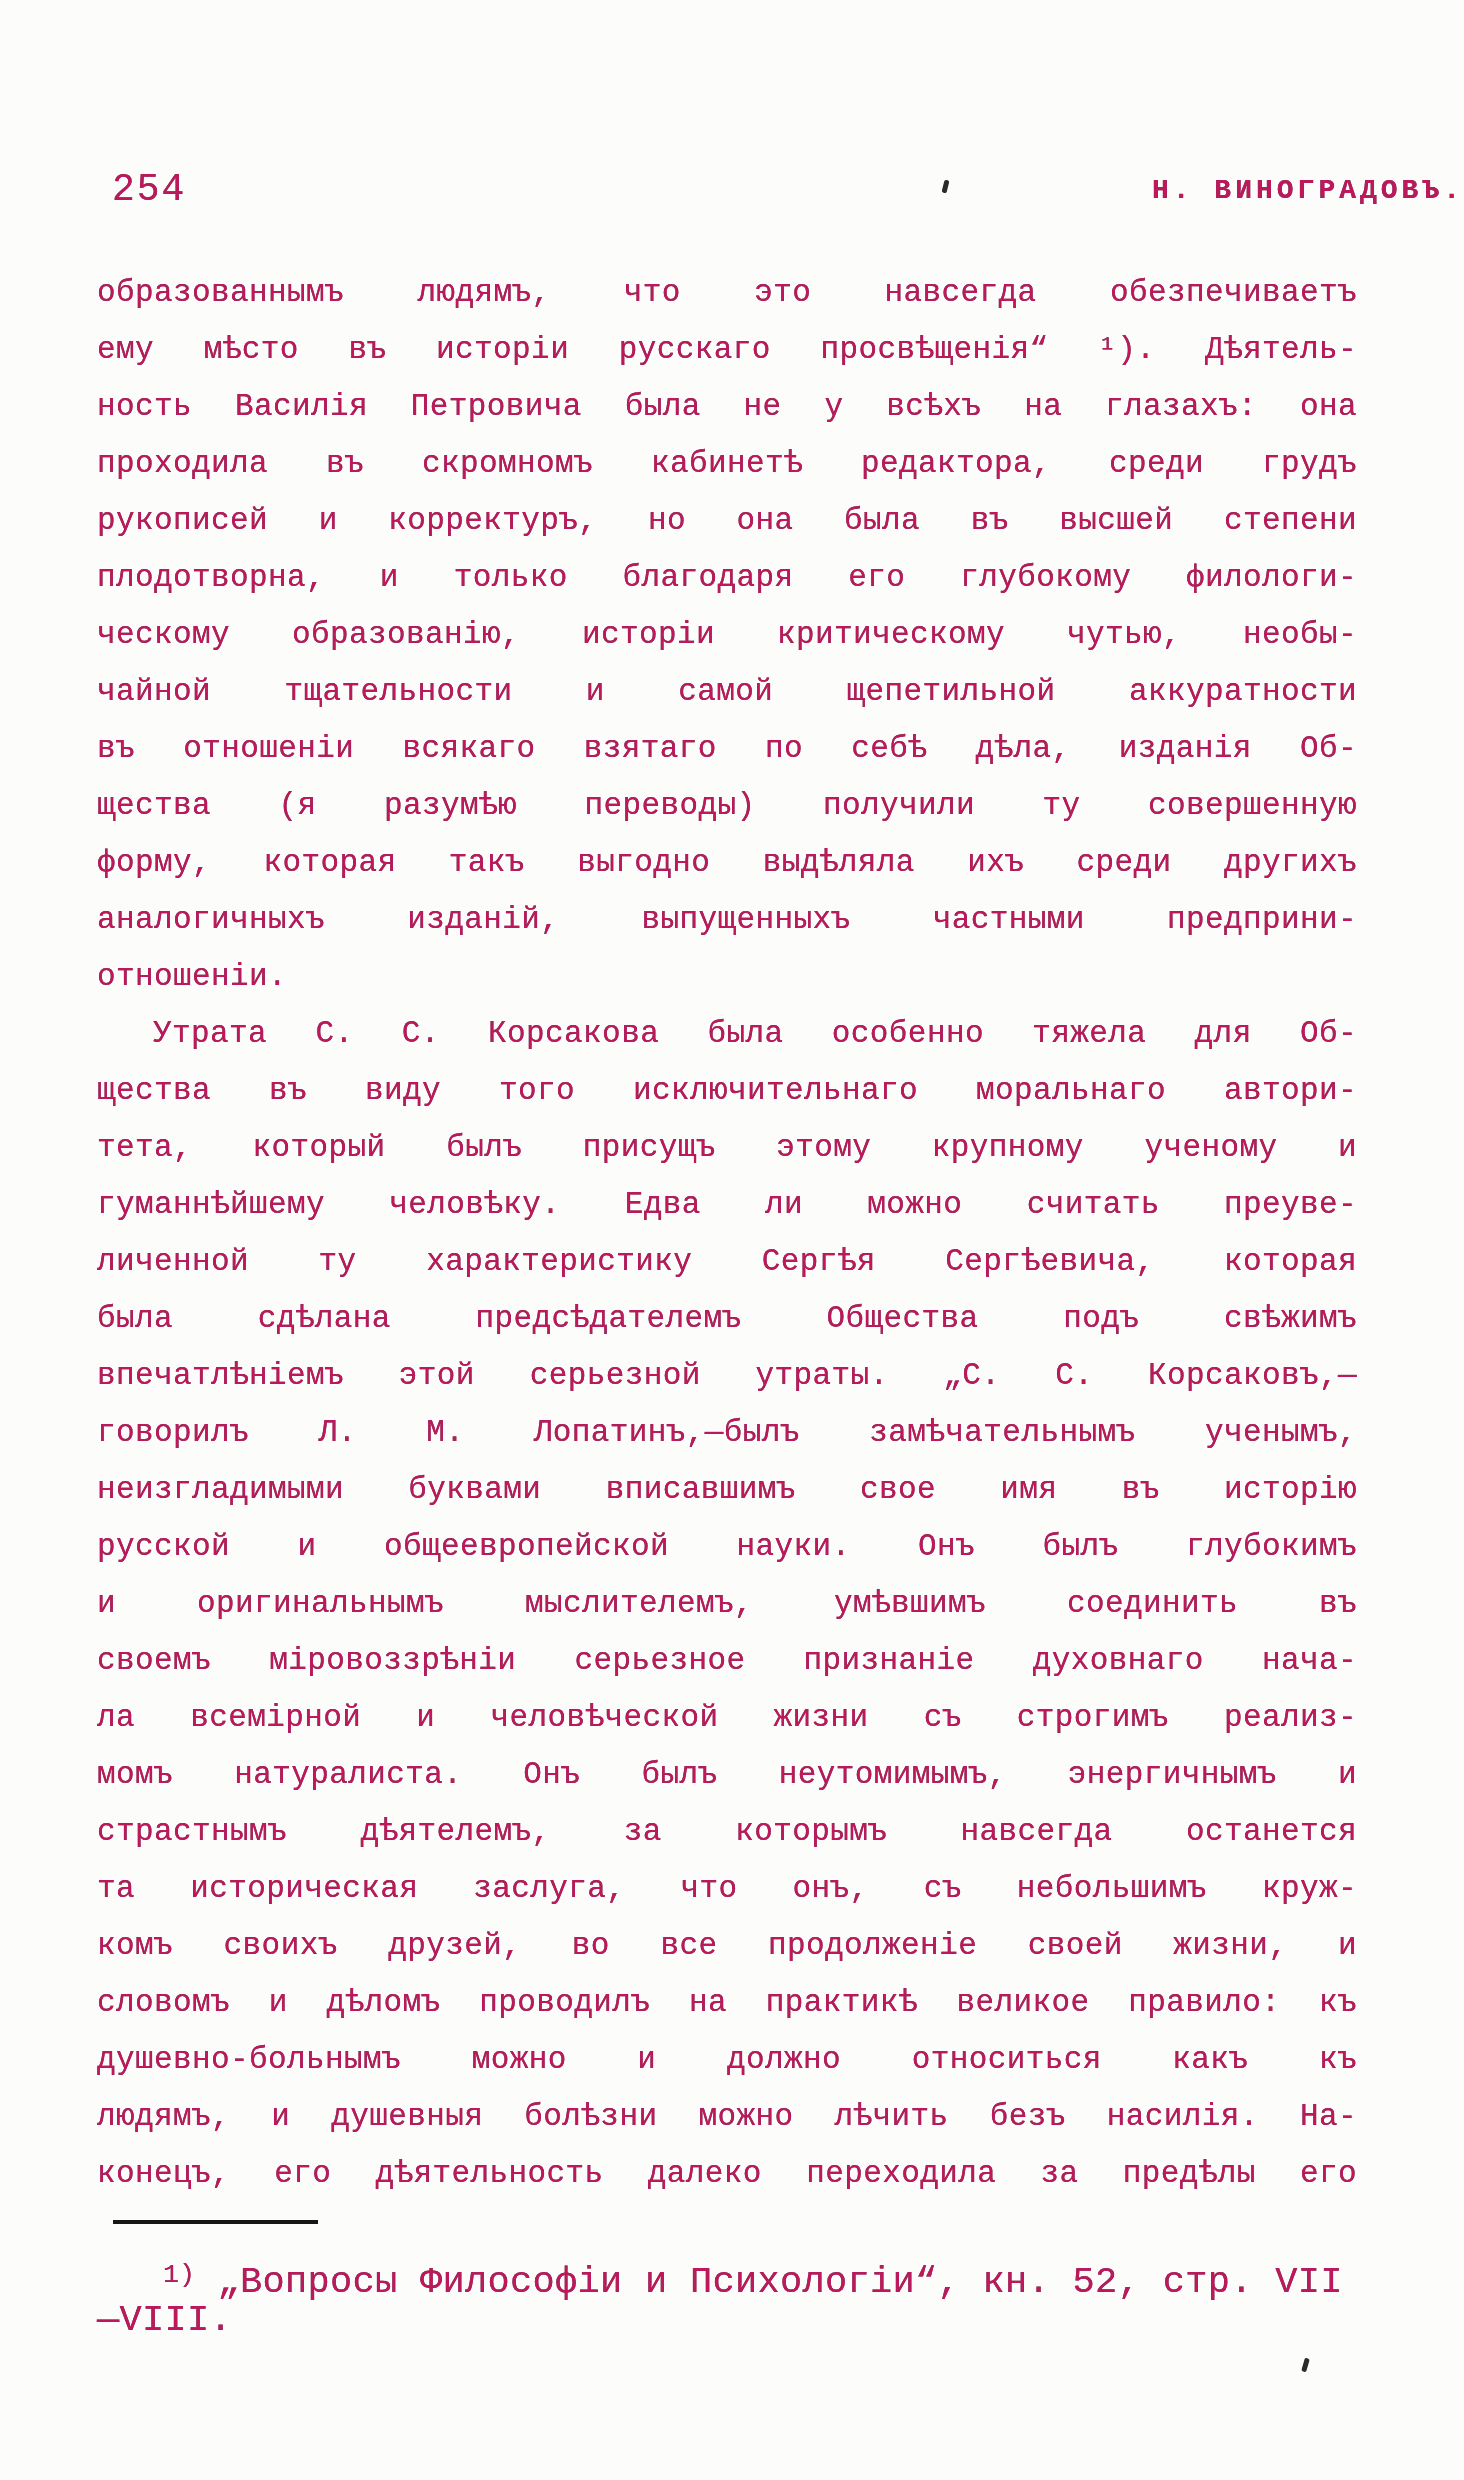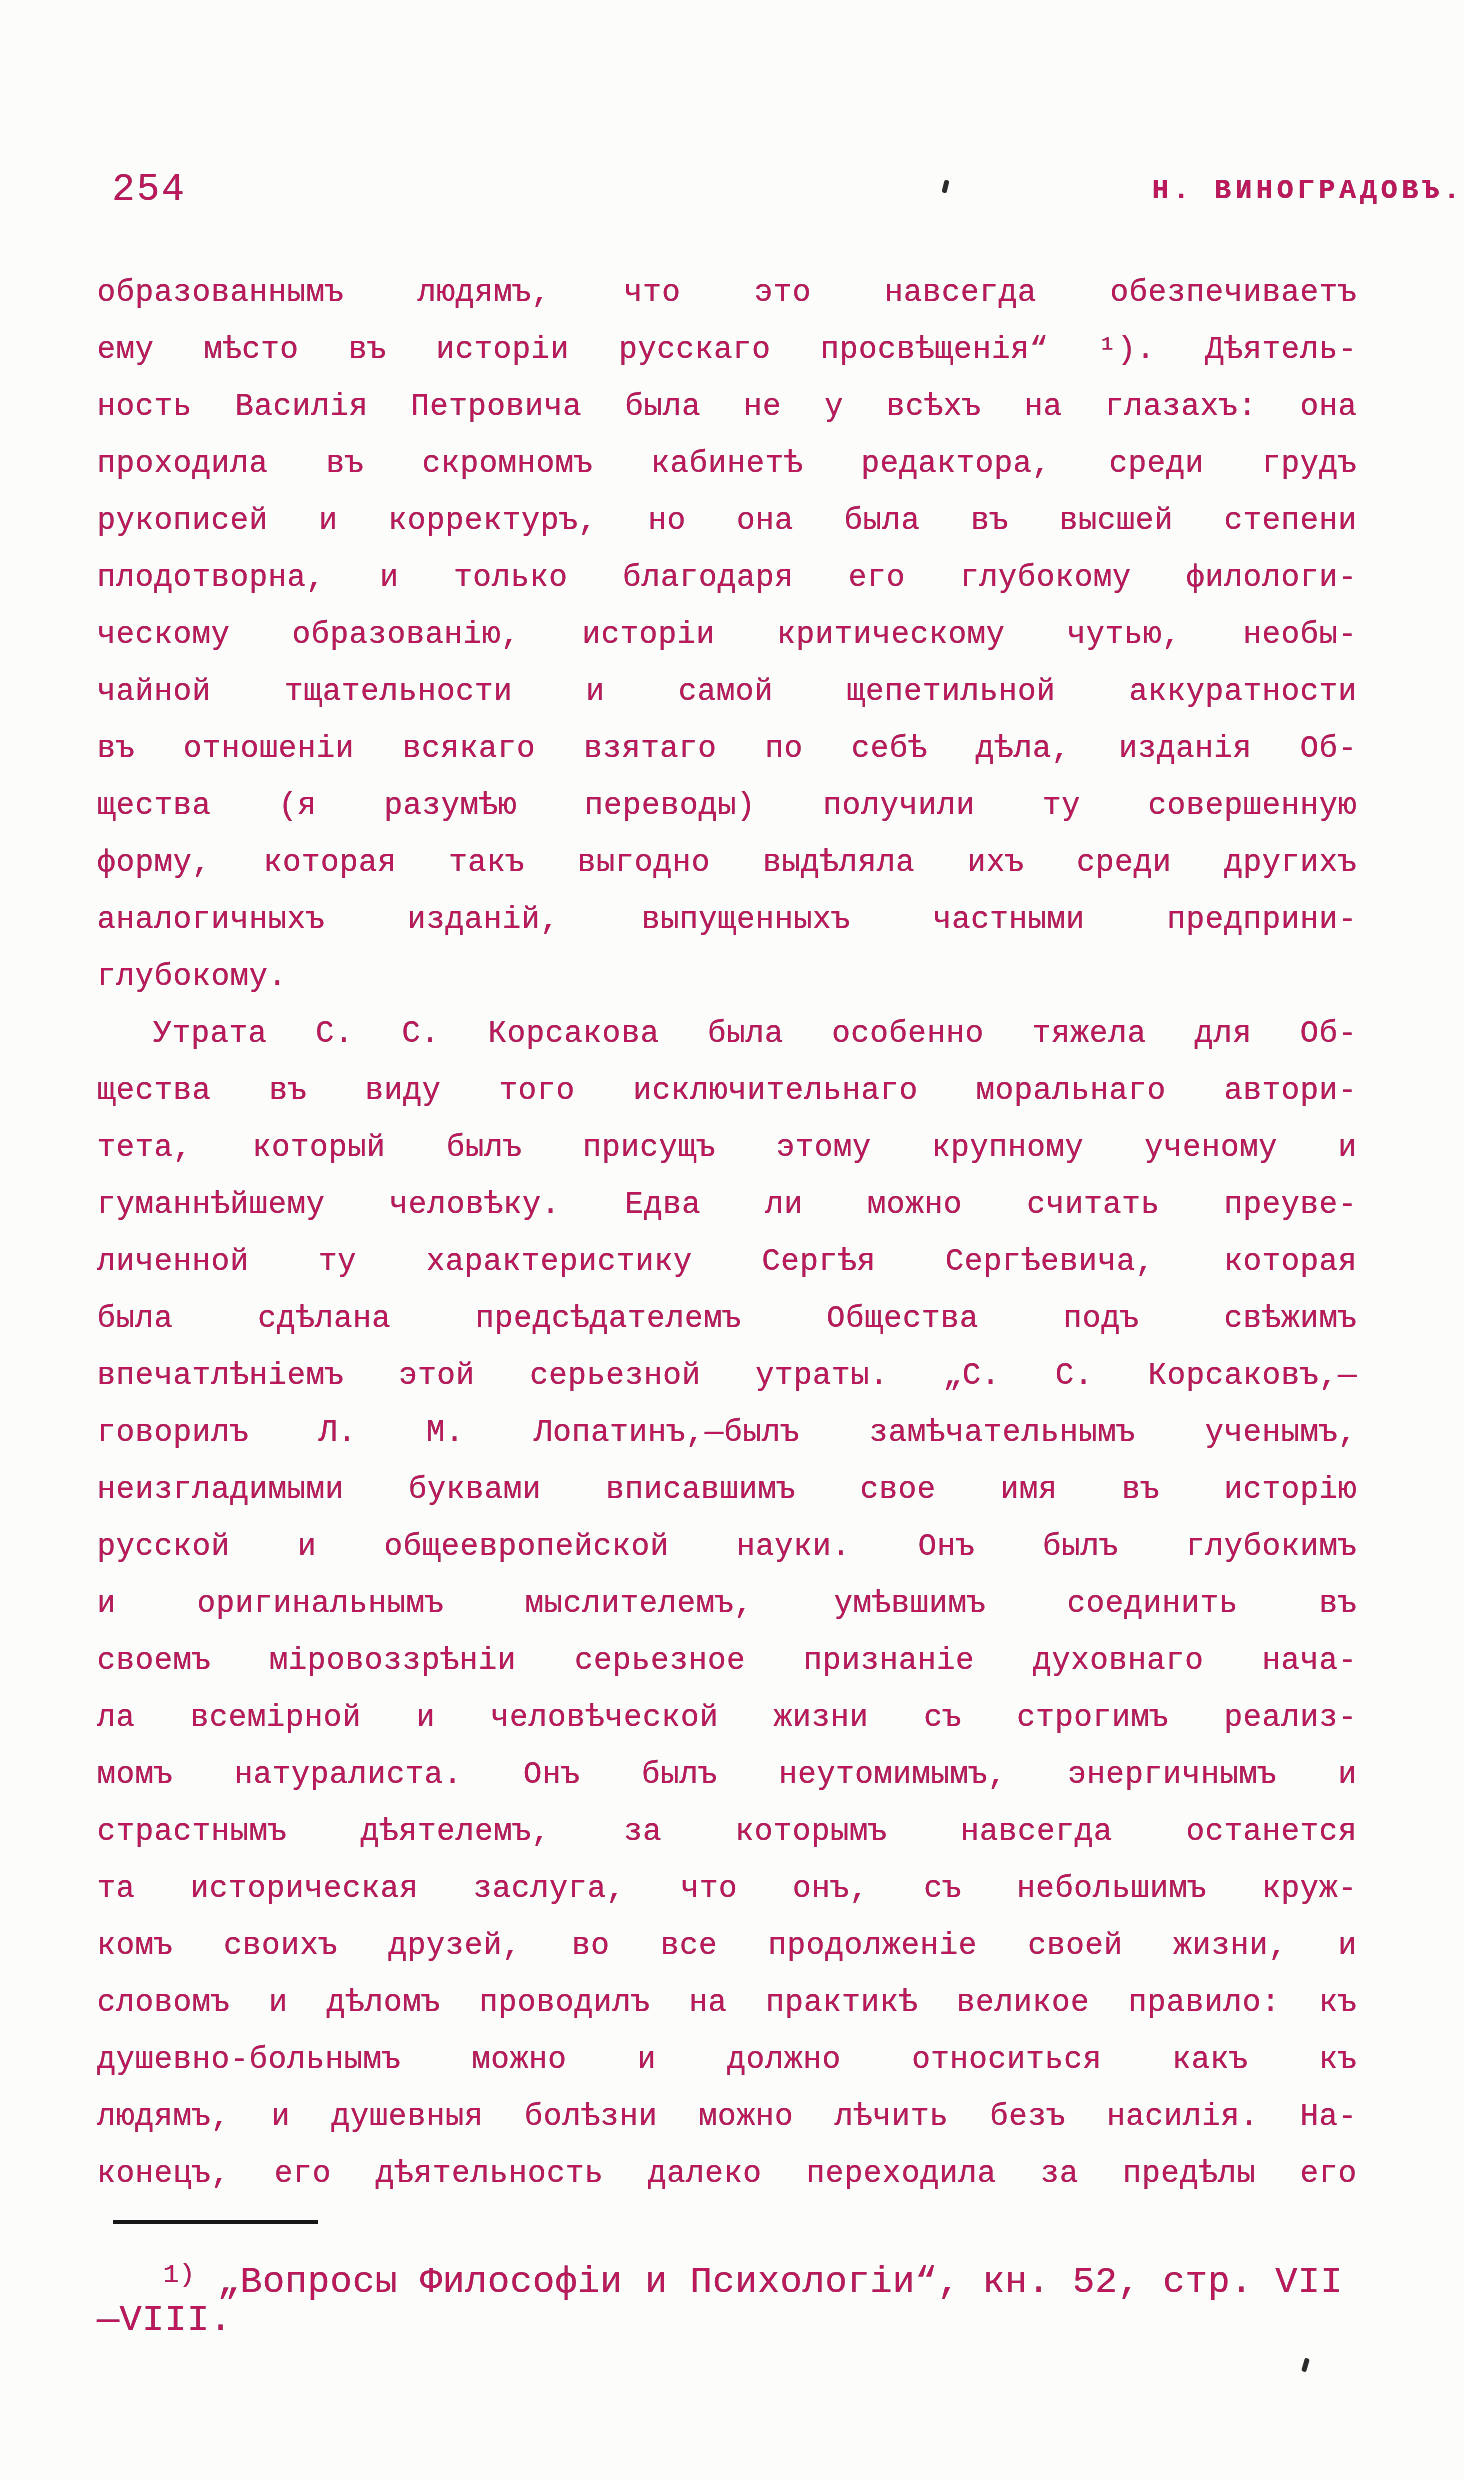--- a/index.html
+++ b/index.html
@@ -119,21 +119,21 @@
       <div class="line">ность Василія Петровича была не у всѣхъ на глазахъ: она</div>
       <div class="line">проходила въ скромномъ кабинетѣ редактора, среди грудъ</div>
       <div class="line">рукописей и корректуръ, но она была въ высшей степени</div>
       <div class="line">плодотворна, и только благодаря его глубокому филологи-</div>
       <div class="line">ческому образованію, исторіи критическому чутью, необы-</div>
       <div class="line">чайной тщательности и самой щепетильной аккуратности</div>
       <div class="line">въ отношеніи всякаго взятаго по себѣ дѣла, изданія Об-</div>
       <div class="line">щества (я разумѣю переводы) получили ту совершенную</div>
       <div class="line">форму, которая такъ выгодно выдѣляла ихъ среди другихъ</div>
       <div class="line">аналогичныхъ изданій, выпущенныхъ частными предприни-</div>
-      <div class="line no-stretch">глубокому.</div>
+      <div class="line no-stretch">отношеніи.</div>
       <div class="line indent">Утрата С. С. Корсакова была особенно тяжела для Об-</div>
       <div class="line">щества въ виду того исключительнаго моральнаго автори-</div>
       <div class="line">тета, который былъ присущъ этому крупному ученому и</div>
       <div class="line">гуманнѣйшему человѣку. Едва ли можно считать преуве-</div>
       <div class="line">личенной ту характеристику Сергѣя Сергѣевича, которая</div>
       <div class="line">была сдѣлана предсѣдателемъ Общества подъ свѣжимъ</div>
       <div class="line">впечатлѣніемъ этой серьезной утраты. „С. С. Корсаковъ,—</div>
       <div class="line">говорилъ Л. М. Лопатинъ,—былъ замѣчательнымъ ученымъ,</div>
       <div class="line">неизгладимыми буквами вписавшимъ свое имя въ исторію</div>
       <div class="line">русской и общеевропейской науки. Онъ былъ глубокимъ</div>

